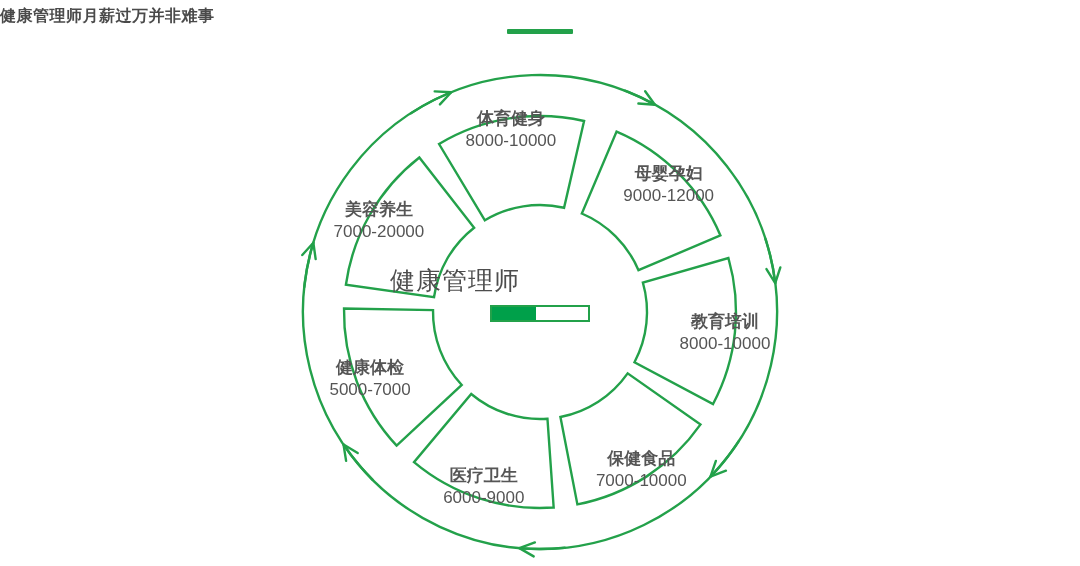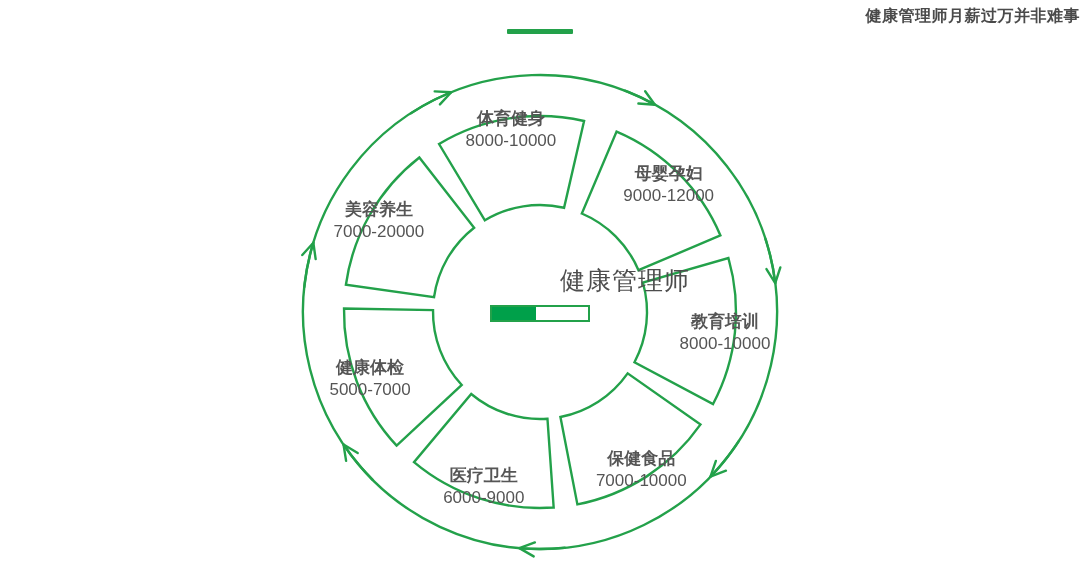--- a/index.html
+++ b/index.html
@@ -20,21 +20,21 @@
     height: 566px;
     background: #ffffff;
   }
 
   
   .title-block {
     position: absolute;
     top: 6px;
     left: 0;
     width: 1080px;
-    text-align: right;
+    text-align: left;
   }
   .title-text {
     font-size: 16px;
     font-weight: bold;
     color: #4a4a4a;
     letter-spacing: 0.5px;
     line-height: 20px;
     white-space: nowrap;
   }
   .title-underline {
@@ -91,21 +91,21 @@
     fill: #555555;
     text-anchor: middle;
   }
 
   
   .center-block {
     position: absolute;
     left: 390px;
     top: 263px;
     width: 300px;
-    text-align: right;
+    text-align: left;
     pointer-events: none;
   }
   .center-line {
     font-size: 25px;
     font-weight: normal;
     color: #4d4d4d;
     line-height: 34px;
     letter-spacing: 1px;
   }
   .progress-outer {

